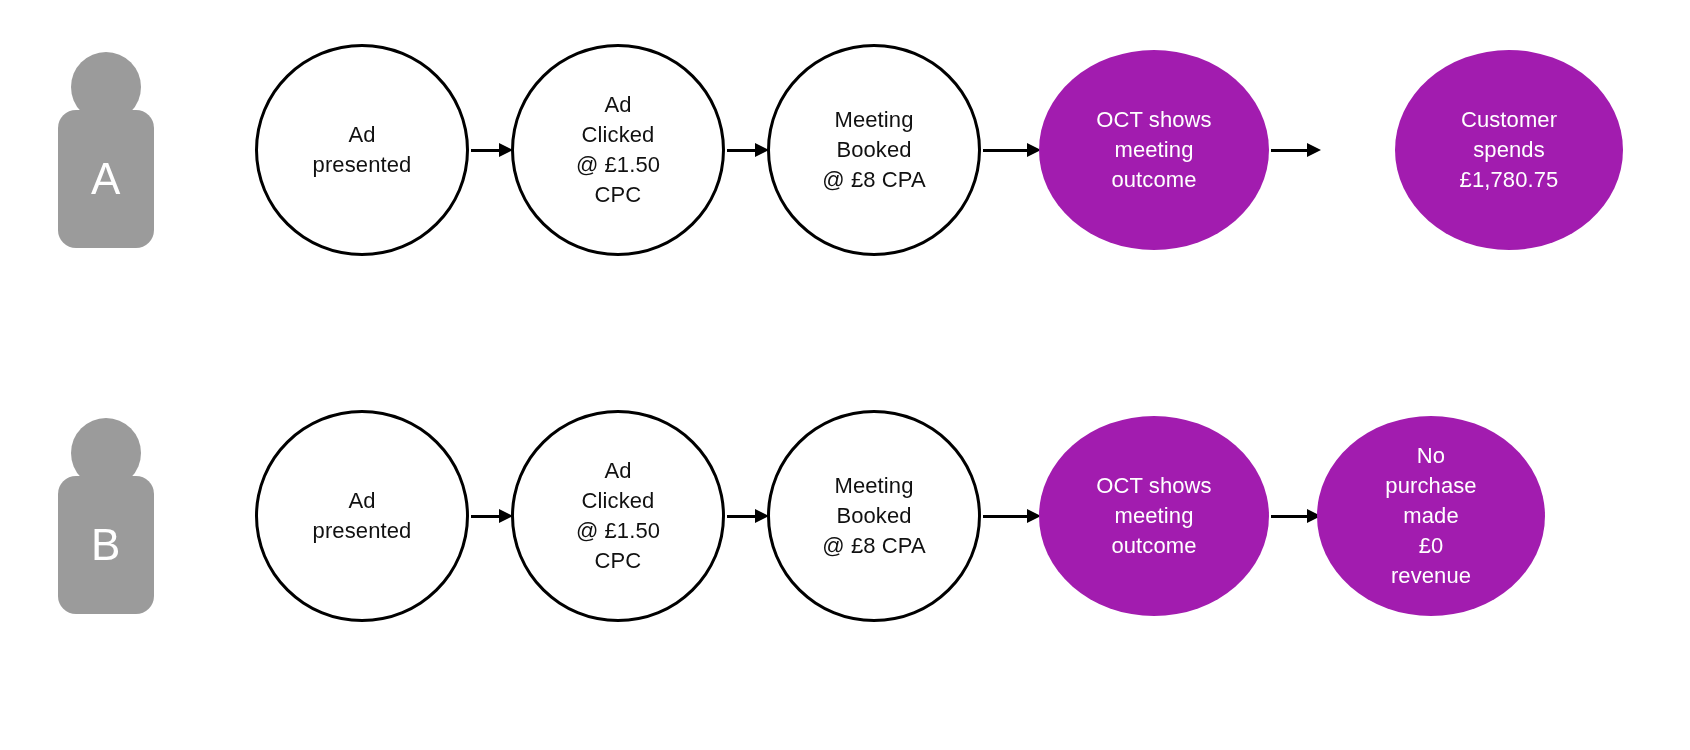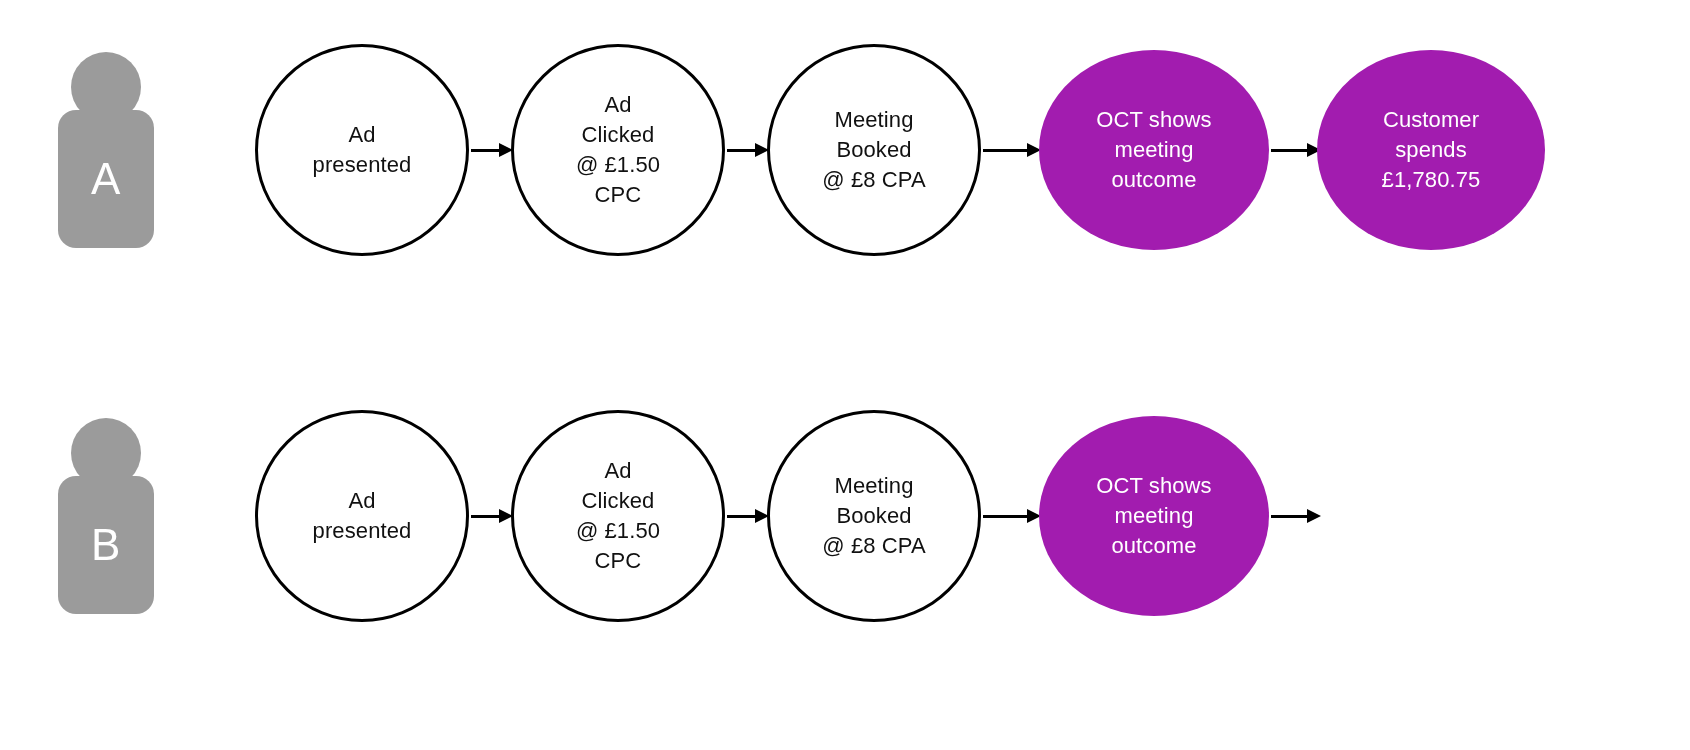--- a/index.html
+++ b/index.html
@@ -159,21 +159,21 @@
     <div class="node-text">OCT shows
 meeting
 outcome</div>
   </div>
 
   <div class="arrow" style="left:1271px; top:142px; width:50px;">
     <div class="shaft" style="width:38px;"></div>
     <div class="head" style="left:36px;"></div>
   </div>
 
-  <div class="node black" style="left:1317px; top:50px; width:228px; height:200px;">
+  <div class="node black" style="left:1395px; top:50px; width:228px; height:200px;">
     <div class="node-text">Customer
 spends
 £1,780.75</div>
   </div>
 
   <div class="person" style="left:58px; top:418px;">
     <div class="head"></div>
     <div class="body"></div>
     <div class="letter">B</div>
   </div>
@@ -215,14 +215,21 @@
     <div class="node-text">OCT shows
 meeting
 outcome</div>
   </div>
 
   <div class="arrow" style="left:1271px; top:508px; width:50px;">
     <div class="shaft" style="width:38px;"></div>
     <div class="head" style="left:36px;"></div>
   </div>
 
+  <div class="node black" style="left:1317px; top:416px; width:228px; height:200px;">
+    <div class="node-text">No
+purchase
+made
+£0
+revenue</div>
+  </div>
 
 </div>
 
 </body></html>

